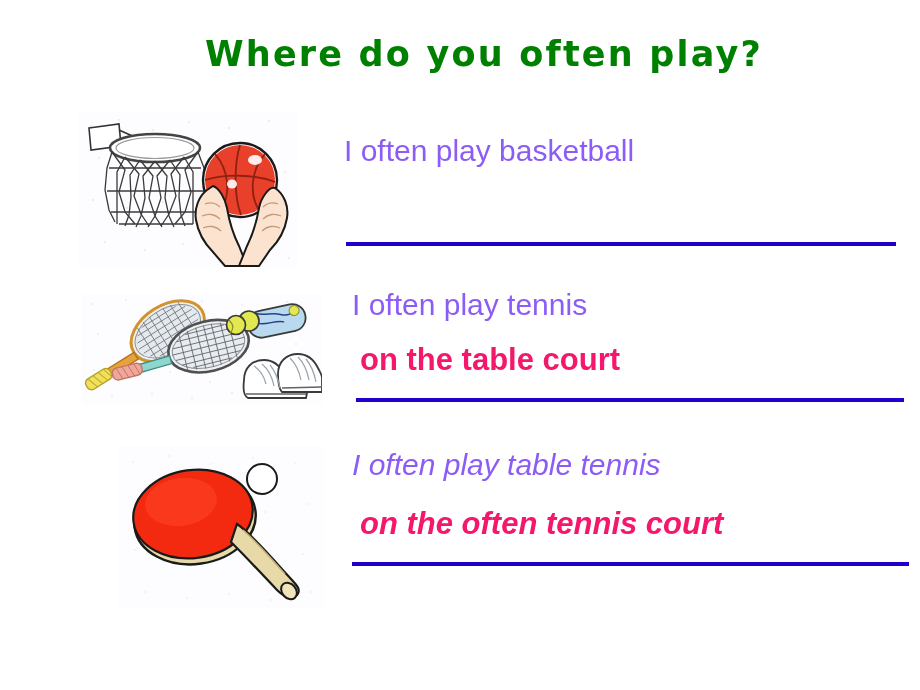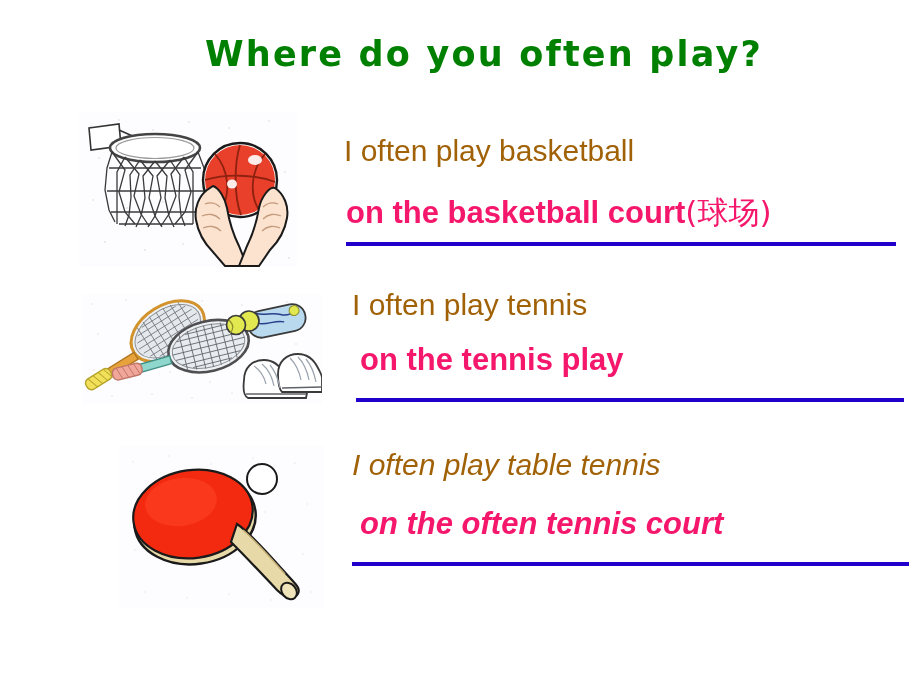--- a/index.html
+++ b/index.html
@@ -40,21 +40,21 @@
   #row-tennis      { top: 288px; height: 122px; }
   #row-tabletennis { top: 438px; height: 180px; font-style: italic; }
 
   .pic {
     position: absolute;
     background: #fdfdff;
   }
   .txt { position: absolute; }
 
   .line-prompt {
-    color: #a16207;
+    color: #8b5cf6;
     font-family: "Liberation Sans", sans-serif;
     font-size: 30px;
     font-weight: normal;
     white-space: nowrap;
   }
   .line-answer {
     color: #f5176b;
     font-family: "Liberation Sans", sans-serif;
     font-size: 31px;
     font-weight: bold;
@@ -178,21 +178,20 @@
           <path d="M124 116 C130 113 137 114 142 119"></path>
           <path d="M199 92 C194 90 188 91 184 95"></path>
           <path d="M202 104 C196 101 189 102 184 107"></path>
           <path d="M201 116 C195 113 188 114 183 119"></path>
         </g>
       </svg>
     </div>
 
     <div class="txt line-prompt" id="txt-bb-prompt">I often play basketball</div>
 
-    <div class="txt line-answer" id="txt-bb-answer"><span>on the basketball court</span><span class="answer-cn">(球场)</span></div>
 
     <div class="blank-rule" id="rule-bb"></div>
   </div>
 
   <div class="row" id="row-tennis">
 
     <div class="pic" id="pic-tennis">
       <svg viewBox="0 0 240 110" xmlns="http://www.w3.org/2000/svg">
         <rect x="0" y="0" width="240" height="110" fill="#fdfdff"></rect>
         <g fill="#e6d9ea">
@@ -305,21 +304,21 @@
         </g>
         <g stroke="#5f6267" stroke-width="1.4" fill="none">
           <path d="M164 100 L224 100"></path>
           <path d="M200 94 L240 93"></path>
         </g>
       </svg>
     </div>
 
     <div class="txt line-prompt" id="txt-tn-prompt">I often play tennis</div>
 
-    <div class="txt line-answer" id="txt-tn-answer">on the tennis play</div>
+    <div class="txt line-answer" id="txt-tn-answer">on the table court</div>
 
     <div class="blank-rule" id="rule-tn"></div>
   </div>
 
   <div class="row" id="row-tabletennis">
 
     <div class="pic" id="pic-tabletennis">
       <svg viewBox="0 0 205 162" xmlns="http://www.w3.org/2000/svg">
         <rect x="0" y="0" width="205" height="162" fill="#fdfdff"></rect>
         <g fill="#e3e6f3">

